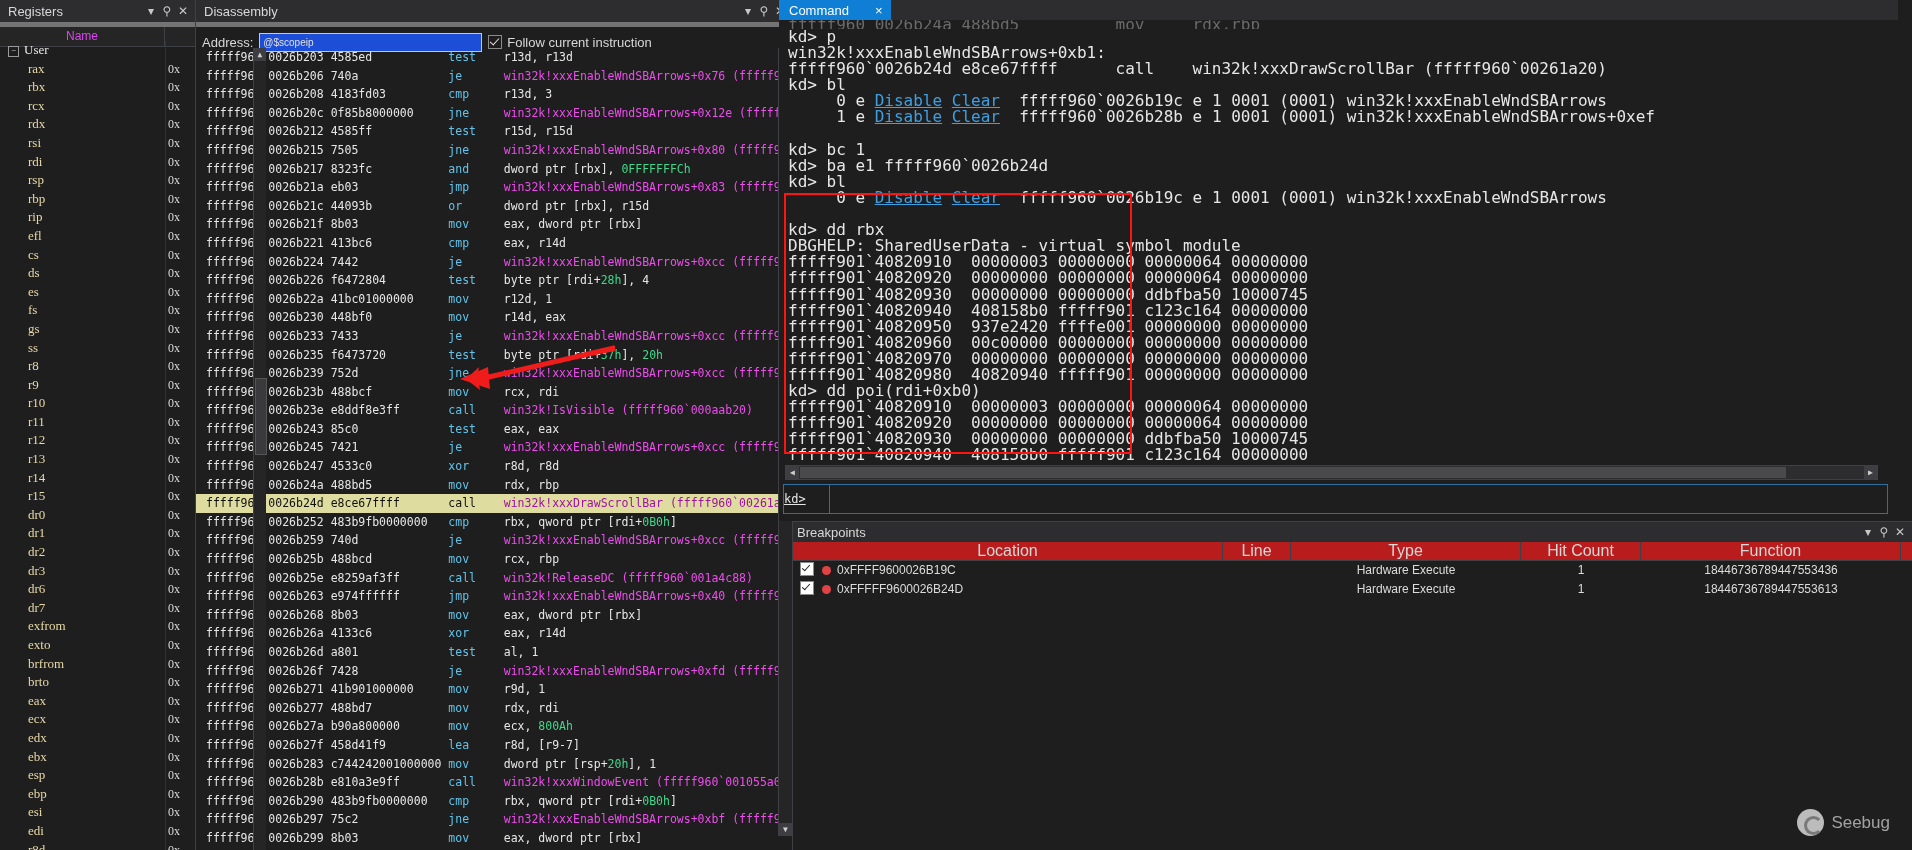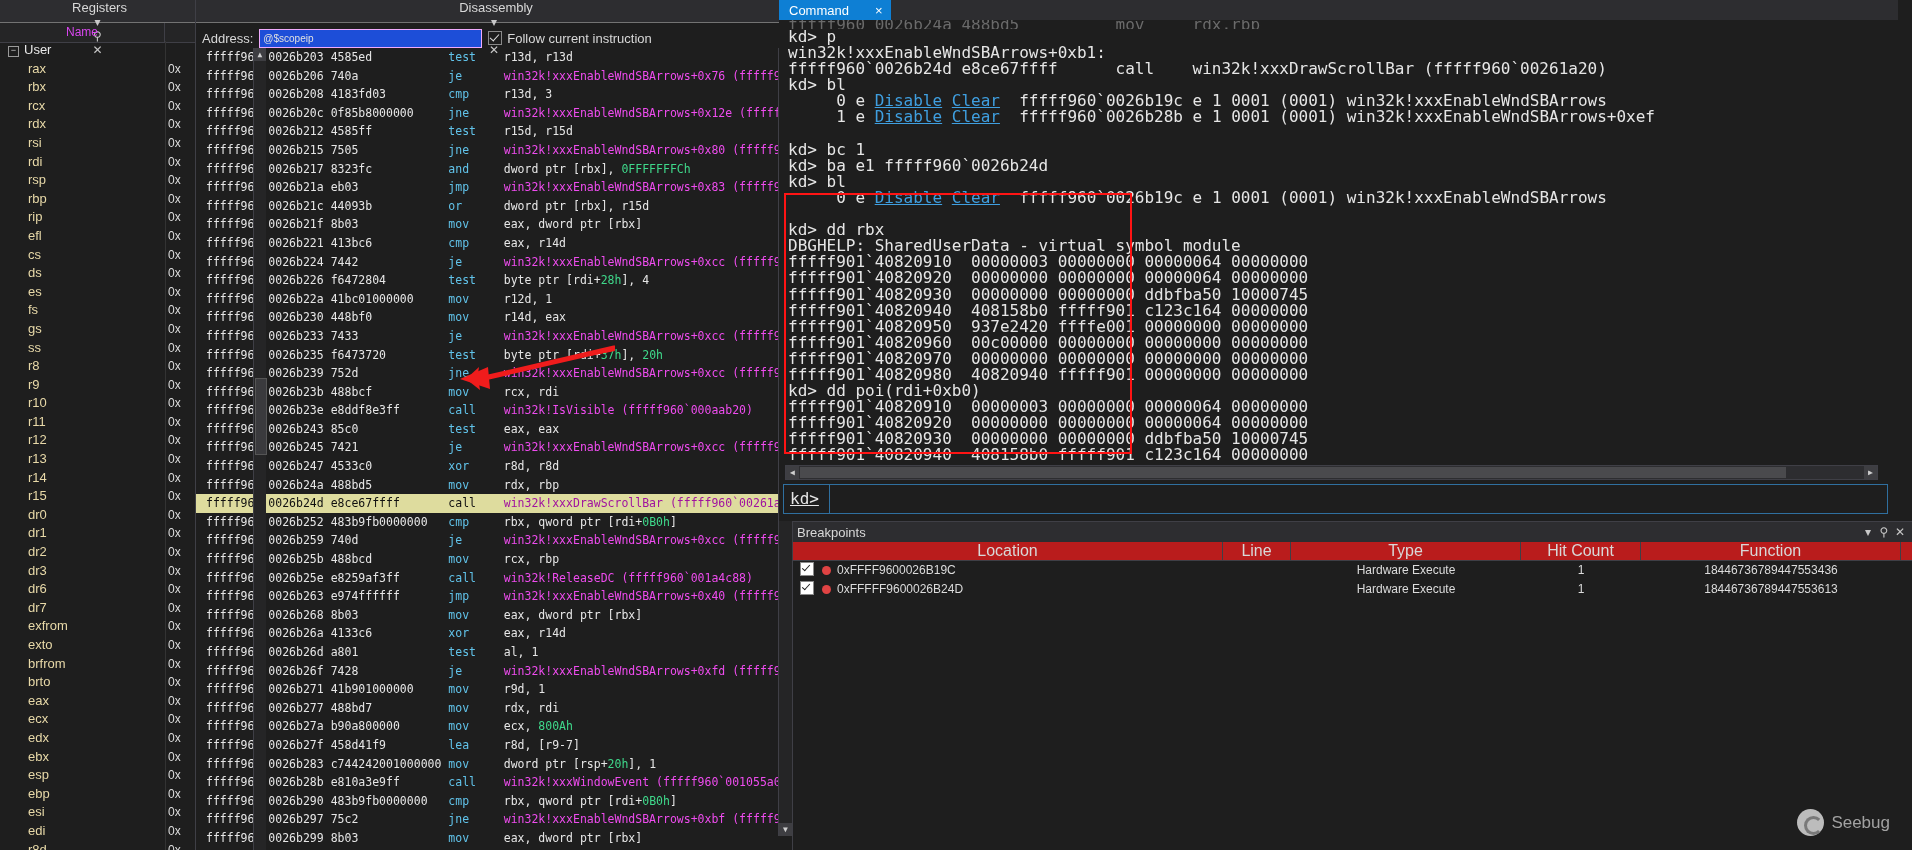--- a/index.html
+++ b/index.html
@@ -3,33 +3,33 @@
 <meta charset="utf-8">
 <style>
   html,body{margin:0;padding:0;background:#1e1e1e;}
   body{width:1912px;height:850px;overflow:hidden;font-family:"DejaVu Sans Mono",monospace;font-size:12px;color:#dcdcdc;}
   .app{position:relative;width:1912px;height:850px;background:#1e1e1e;}
 
   
   .panel{position:absolute;background:#1e1e1e;box-sizing:border-box;}
   .panel-head{height:22px;background:#2d2d30;display:flex;align-items:center;
               font-family:"Liberation Sans",sans-serif;font-size:13px;color:#d8d8d8;
-              border-bottom:1px solid #737373;padding:0 4px;flex-direction:column;}
+              border-bottom:5px solid #737373;padding:0 4px;}
   .panel-head .ttl{padding-left:4px;flex:0 0 auto;}
   .head-spacer{flex:1 1 auto;}
   .hicon{width:16px;text-align:center;color:#c8c8c8;font-size:12px;cursor:default;}
 
   
   #registers{left:0;top:0;width:196px;height:850px;border-right:1px solid #3f3f46;}
   .reg-colhead{height:19px;background:#252526;border-bottom:1px solid #3f3f46;
                display:flex;font-family:"Liberation Sans",sans-serif;font-size:12px;color:#d946ef;}
   .reg-colhead .c-name{flex:1 1 auto;text-align:center;line-height:19px;}
   .reg-colhead .c-val{width:30px;border-left:1px solid #3f3f46;}
   .reg-body{position:absolute;left:0;top:41px;right:0;bottom:0;overflow:hidden;}
-  .reg-row{height:18.6px;line-height:18.6px;display:flex;font-family:Liberation Sans, sans-serif;font-size:13px;}
+  .reg-row{height:18.6px;line-height:18.6px;display:flex;font-family:Liberation Serif, serif;font-size:13px;}
   .reg-row .nm{flex:1 1 auto;color:#e8d9a8;padding-left:28px;white-space:nowrap;}
   .reg-row.grp .nm{padding-left:8px;color:#e8e8e8;}
   .reg-row .vl{width:30px;color:#dcdcdc;border-left:1px solid #333;padding-left:2px;
                font-size:12px;box-sizing:border-box;}
   .expander{display:inline-block;width:9px;height:9px;border:1px solid #9a9a9a;
             line-height:7px;text-align:center;font-size:9px;color:#d0d0d0;margin-right:5px;
             vertical-align:1px;}
 
   
   #disasm{left:196px;top:0;width:597px;height:850px;border-right:1px solid #3f3f46;}
@@ -70,21 +70,21 @@
   .cl{height:16.1px;line-height:16.1px;white-space:pre;font-family:"DejaVu Sans Mono",monospace;
       font-size:16px;color:#e6e6e6;padding-left:5px;}
   .cl .lnk{color:#3f9fe0;text-decoration:underline;}
   .redbox{position:absolute;border:2px solid #ff1414;box-sizing:border-box;pointer-events:none;}
   .cmd-hsb{position:absolute;left:6px;right:20px;top:465px;height:15px;background:#2d2d30;border:1px solid #3f3f46;box-sizing:border-box;}
   .cmd-hsb .thumb{position:absolute;left:14px;top:1px;width:986px;height:11px;background:#4a4a4d;}
   .cmd-hsb .a-l,.cmd-hsb .a-r{position:absolute;top:0;width:13px;height:13px;background:#3e3e42;
         color:#cfcfcf;font-size:8px;line-height:13px;text-align:center;}
   .cmd-input{position:absolute;left:4px;top:484px;width:1105px;height:30px;display:flex;background:#1e1e1e;}
   .cmd-prompt{width:46px;border:1px solid #2f6f9f;border-right:none;background:#1e1e1e;color:#e6e6e6;
-              font-family:"DejaVu Sans Mono",monospace;font-size:16px;line-height:28px;padding-left:6px;box-sizing:border-box;text-decoration:underline;}
+              font-family:"DejaVu Sans Mono",monospace;font-size:12px;line-height:28px;box-sizing:border-box;text-decoration:underline;}
   .cmd-entry{flex:1 1 auto;border:1px solid #2f6f9f;background:#1e1e1e;}
 
   
   #breakpoints{left:793px;top:521px;width:1119px;height:329px;background:#1e1e1e;border-top:1px solid #3f3f46;}
   .bp-head{height:20px;background:#2d2d30;display:flex;align-items:center;
            font-family:"Liberation Sans",sans-serif;font-size:13px;color:#d8d8d8;padding:0 4px;}
   .bp-cols{height:18px;background:#b91c1c;border-bottom:1px solid #3f3f46;display:flex;
            font-family:"Liberation Sans",sans-serif;font-size:16px;color:#d8d8d8;line-height:18px;}
   .bp-cols div{border-right:1px solid #3f3f46;text-align:center;box-sizing:border-box;overflow:hidden;}
   .bp-row{height:19px;display:flex;font-family:"Liberation Sans",sans-serif;font-size:12px;

